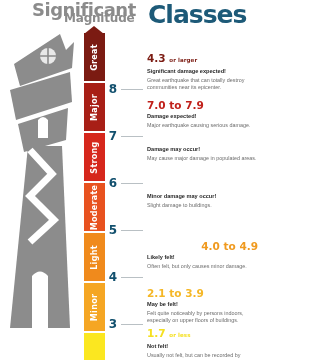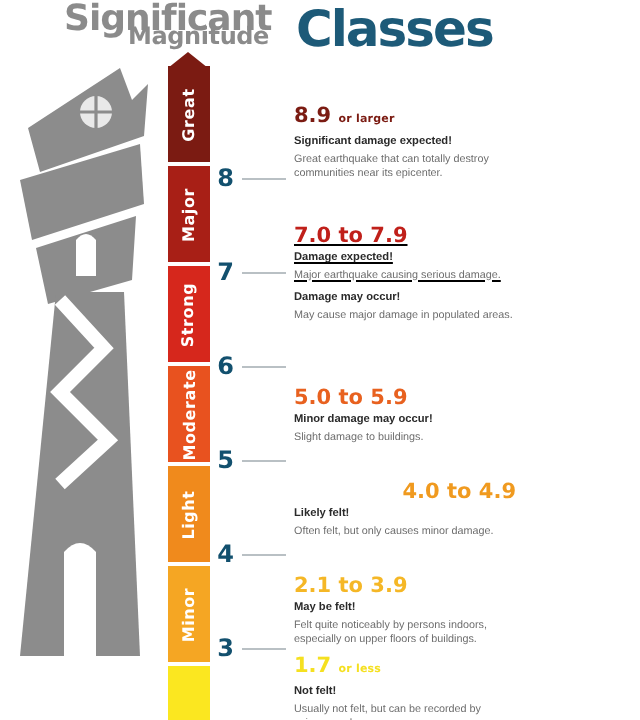--- a/index.html
+++ b/index.html
@@ -173,35 +173,34 @@
         <div class="line"></div>
       </div>
       <div class="tick" style="top: 317px;">
         <div class="num">3</div>
         <div class="line"></div>
       </div>
     </div>
 
   <div>
       <div class="entry" style="top: 52px;">
-        <div class="e-range" style="color: rgb(123, 27, 18);"><span>8.9</span> <span class="small">or larger</span></div>
+        <div class="e-range" style="color: rgb(123, 27, 18);"><span>4.3</span> <span class="small">or larger</span></div>
         <div class="e-head">Significant damage expected!</div>
         <div class="e-body">Great earthquake that can totally destroy communities near its epicenter.</div>
       </div>
-      <div class="entry" style="top: 112px; text-decoration: underline;">
+      <div class="entry" style="top: 99px;">
         <div class="e-range" style="color: rgb(192, 32, 26);"><span>7.0 to 7.9</span></div>
         <div class="e-head">Damage expected!</div>
         <div class="e-body">Major earthquake causing serious damage.</div>
       </div>
       <div class="entry" style="top: 146px;">
         <div class="e-head">Damage may occur!</div>
         <div class="e-body">May cause major damage in populated areas.</div>
       </div>
       <div class="entry" style="top: 193px;">
-        <div class="e-range" style="color: rgb(232, 97, 31);"><span>5.0 to 5.9</span></div>
         <div class="e-head">Minor damage may occur!</div>
         <div class="e-body">Slight damage to buildings.</div>
       </div>
       <div class="entry" style="top: 240px;">
         <div class="e-range" style="color: rgb(240, 154, 31); text-align: right;"><span>4.0 to 4.9</span></div>
         <div class="e-head">Likely felt!</div>
         <div class="e-body">Often felt, but only causes minor damage.</div>
       </div>
       <div class="entry" style="top: 287px;">
         <div class="e-range" style="color: rgb(245, 183, 38);"><span>2.1 to 3.9</span></div>

